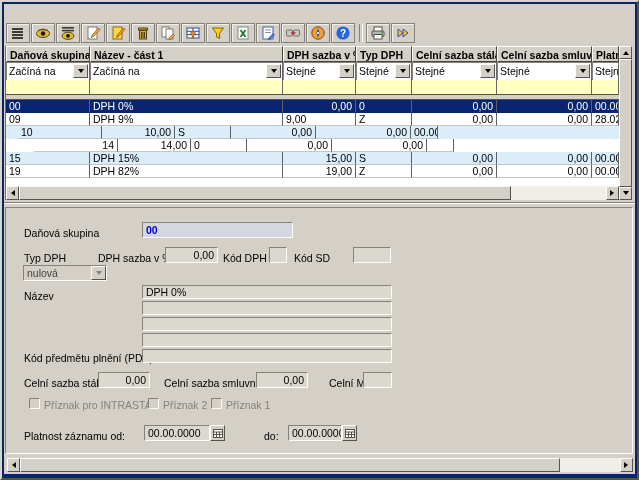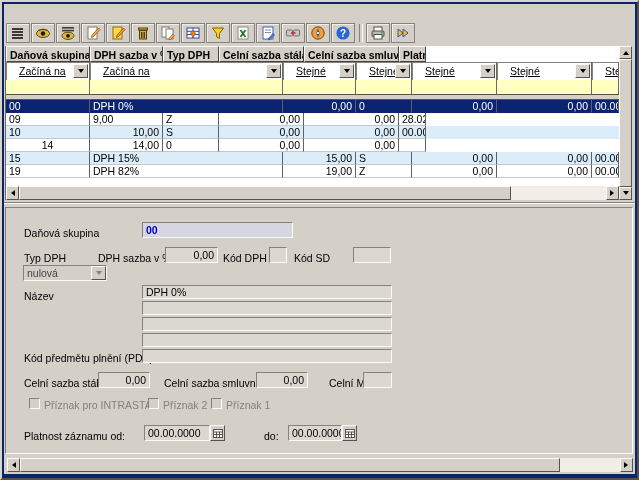--- a/index.html
+++ b/index.html
@@ -28,21 +28,21 @@
   
   #table{position:absolute;left:1px;top:42px;width:626px;height:154px;background:#fff;border-left:1px solid #6a6a64;box-sizing:border-box;}
   #grid{position:absolute;left:0;top:0;width:613px;}
   .thead,.frow,.yrow,.trow{display:flex;}
   .thead{height:16px;}
   .th{box-sizing:border-box;background:#d4d0c8;border-right:1px solid #46443f;border-bottom:1px solid #46443f;
     border-top:1px solid #fcfbf8;border-left:1px solid #fcfbf8;font-weight:bold;padding:2px 0 0 3px;
     white-space:nowrap;overflow:hidden;font-size:10.5px;}
   .frow{height:18px;background:#d4d0c8;}
   .fc{box-sizing:border-box;border-right:1px solid #6a6a64;background:#fff;box-shadow:inset 1px 1px 0 #84827a;
-    display:flex;align-items:center;padding-left:13px;overflow:hidden;position:relative;text-decoration:underline;}
+    display:flex;align-items:center;padding-left:3px;overflow:hidden;position:relative;}
   .fc-text{flex:1;white-space:nowrap;overflow:hidden;}
   .combo-btn{width:15px;height:14px;background:#d4d0c8;border:1px solid;border-color:#fcfbf8 #55534e #55534e #fcfbf8;
     box-sizing:border-box;display:flex;align-items:center;justify-content:center;margin-right:1px;flex:none;}
   .tri-down{width:0;height:0;border:3px solid transparent;border-top:4px solid #000;margin-top:3px;}
   .yrow{height:14px;background:#ffffc2;}
   .yc{box-sizing:border-box;border-right:1px solid #6a6a64;background:#ffffc2;}
   #gap{height:4px;background:#d4d0c8;border-top:1px solid #55534e;border-bottom:1px solid #55534e;box-sizing:content-box;}
   .trow{height:13px;}
   .trow.alt{background:#dcedfa;}
   .trow.sel{background:#0a2472;color:#fff;}
@@ -274,20 +274,21 @@
               <polygon points="8,4 13,8 8,12" fill="#ffc020" stroke="#3050b0"></polygon>
             </svg>
           </span>
         </div>
       </div>
 
     <div id="table">
       <div id="grid">
         <div class="thead">
             <div class="th" style="width: 84px;">Daňová skupina</div>
+            <div class="th" style="width: 193px;">Název - část 1</div>
             <div class="th" style="width: 73px;">DPH sazba v %</div>
             <div class="th" style="width: 56px;">Typ DPH</div>
             <div class="th" style="width: 85px;">Celní sazba stálá</div>
             <div class="th" style="width: 95px;">Celní sazba smluvní</div>
             <div class="th" style="width: 27px;">Platnost</div>
           </div>
         <div class="frow">
             <div class="fc" style="width: 84px;">
               <span class="fc-text">Začíná na</span>
               <span class="combo-btn">
@@ -343,36 +344,37 @@
               <div class="td" style="width: 84px; text-align: left;">00</div>
               <div class="td" style="width: 193px; text-align: left;">DPH 0%</div>
               <div class="td" style="width: 73px; text-align: right;">0,00</div>
               <div class="td" style="width: 56px; text-align: left;">0</div>
               <div class="td" style="width: 85px; text-align: right;">0,00</div>
               <div class="td" style="width: 95px; text-align: right;">0,00</div>
               <div class="td" style="width: 27px; text-align: left;">00.00</div>
             </div>
             <div class="trow">
               <div class="td" style="width: 84px; text-align: left;">09</div>
+              <div class="td" style="width: 193px; text-align: left;">DPH 9%</div>
               <div class="td" style="width: 73px; text-align: left;">9,00</div>
               <div class="td" style="width: 56px; text-align: left;">Z</div>
               <div class="td" style="width: 85px; text-align: right;">0,00</div>
               <div class="td" style="width: 95px; text-align: right;">0,00</div>
               <div class="td" style="width: 27px; text-align: left;">28.02</div>
             </div>
             <div class="trow alt">
-              <div class="td" style="width: 84px; text-align: left;">10</div>
+              <div class="td" style="width: 84px; text-align: left; margin-left: 12px;">10</div>
               <div class="td" style="width: 73px; text-align: right;">10,00</div>
               <div class="td" style="width: 56px; text-align: left;">S</div>
               <div class="td" style="width: 85px; text-align: right;">0,00</div>
               <div class="td" style="width: 95px; text-align: right;">0,00</div>
               <div class="td" style="width: 27px; text-align: left;">00.00</div>
             </div>
             <div class="trow">
-              <div class="td" style="width: 84px; text-align: center;">14</div>
+              <div class="td" style="width: 84px; text-align: right; margin-left: 28px;">14</div>
               <div class="td" style="width: 73px; text-align: right;">14,00</div>
               <div class="td" style="width: 56px; text-align: left;">0</div>
               <div class="td" style="width: 85px; text-align: right;">0,00</div>
               <div class="td" style="width: 95px; text-align: right;">0,00</div>
               <div class="td" style="width: 27px; text-align: left;"></div>
             </div>
             <div class="trow alt">
               <div class="td" style="width: 84px; text-align: left;">15</div>
               <div class="td" style="width: 193px; text-align: left;">DPH 15%</div>
               <div class="td" style="width: 73px; text-align: right;">15,00</div>

